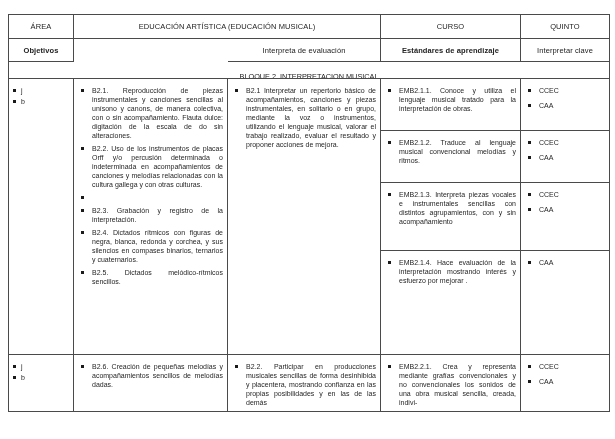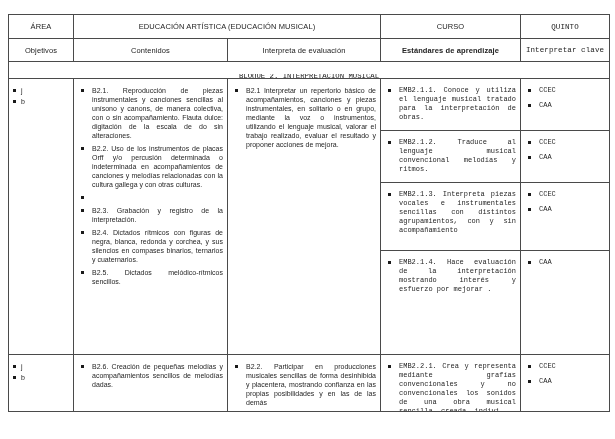--- a/index.html
+++ b/index.html
@@ -15,21 +15,21 @@
     display:grid;
     grid-template-columns:65px 154px 153px 140px 88px;
     grid-template-rows:24px 23px 17px 276px 56px;
   }
   .cell{
     box-sizing:border-box;
     border-right:1px solid #4a4a4a;
     border-bottom:1px solid #4a4a4a;
     overflow:hidden;
   }
-  .no-r{border-right:none;font-family:Liberation Mono, monospace;}
+  .no-r{border-right:none;}
   .no-b{border-bottom:none;}
   .hd{
     display:flex;align-items:center;justify-content:center;text-align:center;
     font-size:7.5px;letter-spacing:.1px;color:#222;
   }
   .bloque{
     display:flex;align-items:center;justify-content:center;
     font-size:7.3px;color:#222;margin-top:12px;
   }
   .bodycell{
@@ -51,21 +51,21 @@
     display:grid;box-sizing:border-box;overflow:hidden;
     grid-template-columns:140px 1fr;
   }
   .sg0{grid-template-rows:52px 52px 68px 1fr;}
   .sg1{grid-template-rows:1fr;}
   
   .a-area{grid-area:1/1/2/2;}
   .a-subject{grid-area:1/2/2/4;}
   .a-curso{grid-area:1/4/2/5;}
   .a-grade{grid-area:1/5/2/6;}
-  .a-obj{grid-area:2/1/3/2;}
+  .a-obj{grid-area:2/1/3/2;font-weight:bold;}
   .a-cont{grid-area:2/2/3/3;}
   .a-crit{grid-area:2/3/3/4;}
   .a-est{grid-area:2/4/3/5;font-weight:bold;}
   .a-comp{grid-area:2/5/3/6;}
   .a-bloque{grid-area:3/1/4/6;}
   .a-r0o{grid-area:4/1/5/2;}
   .a-r0c{grid-area:4/2/5/3;}
   .a-r0cr{grid-area:4/3/5/4;}
   .a-r0s{grid-area:4/4/5/6;}
   .a-r1o{grid-area:5/1/6/2;}
@@ -76,21 +76,20 @@
 </head>
 <body>
 
 <div class="tbl">
   <div class="cell hd a-area">ÁREA</div>
   <div class="cell hd a-curso">CURSO</div>
   <div class="cell hd a-subject">EDUCACIÓN ARTÍSTICA (EDUCACIÓN MUSICAL)</div>
   <div class="cell hd a-grade no-r">QUINTO</div>
 
   <div class="cell hd a-obj">Objetivos</div>
-  <div class="cell hd a-cont">Contenidos</div>
   <div class="cell hd a-crit">Interpreta de evaluación</div>
   <div class="cell hd a-est">Estándares de aprendizaje</div>
   <div class="cell hd a-comp no-r">Interpretar clave</div>
 
   <div class="cell bloque a-bloque no-r">BLOQUE 2. INTERPRETACIÓN MUSICAL</div>
 
   <div class="cell bodycell obj a-r0o" id="r0-obj">
       <div class="li">
         <span class="mk"></span>
         <span class="tx">j</span>

